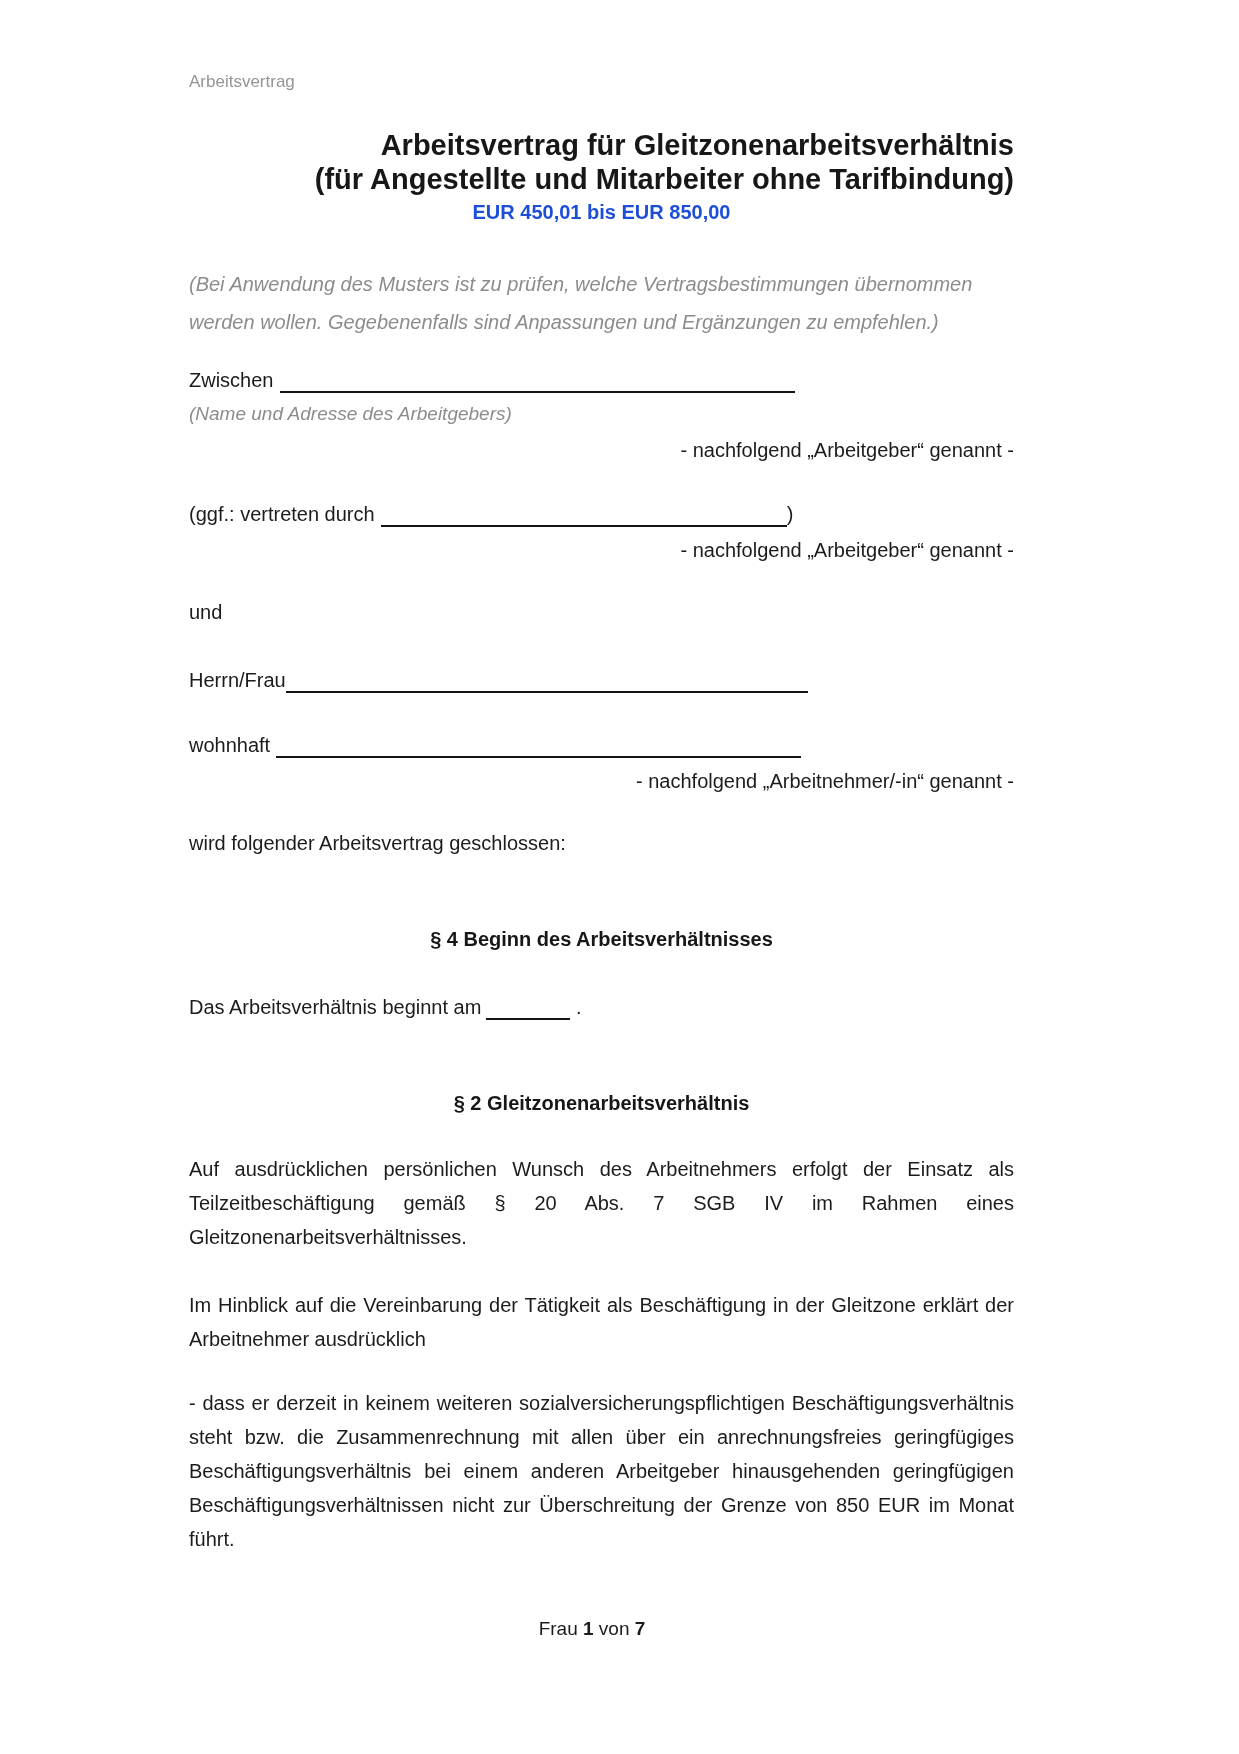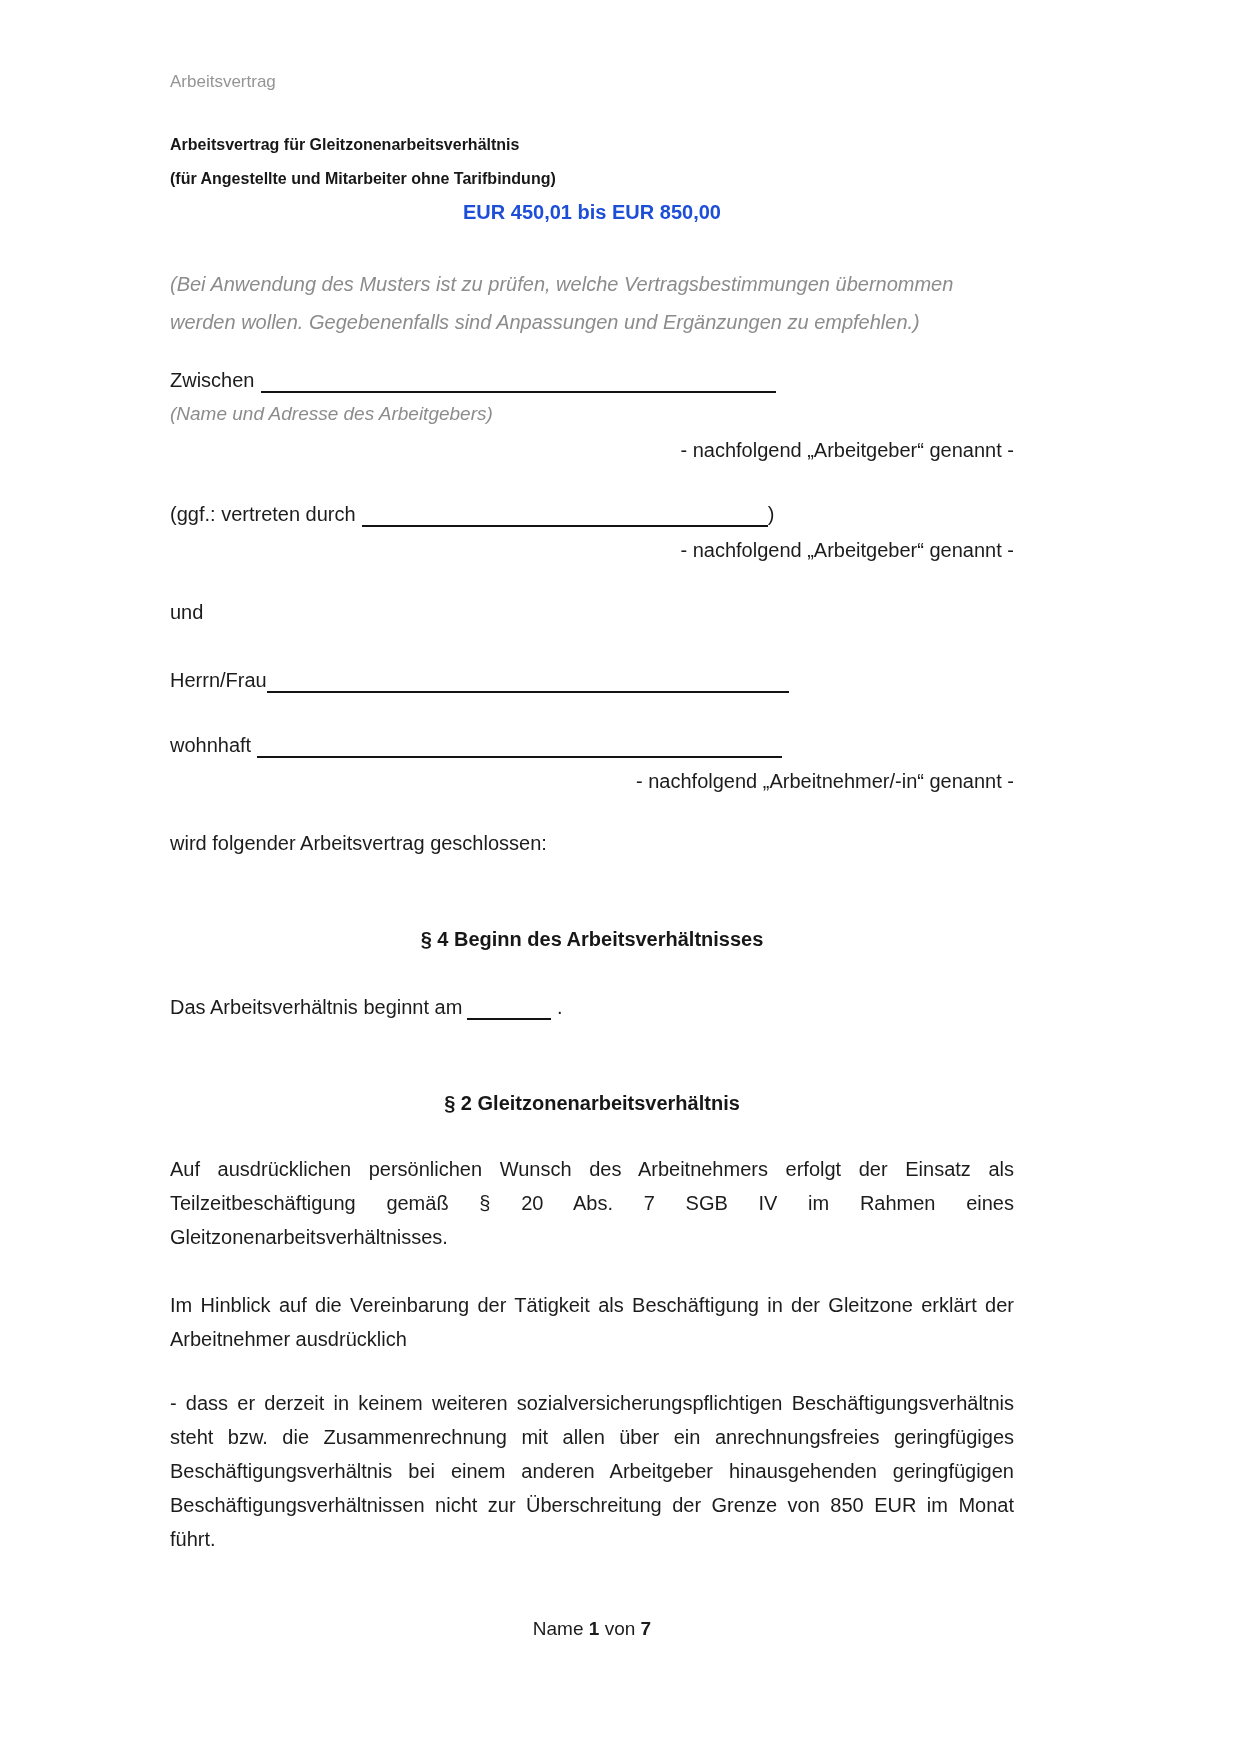--- a/index.html
+++ b/index.html
@@ -11,35 +11,36 @@
     position: relative;
     width: 1239px;
     height: 1754px;
     background: #ffffff;
     font-family: "Liberation Sans", sans-serif;
     font-size: 20px;
     line-height: 34px;
     color: #1c1c1c;
     overflow: hidden;
     box-sizing: border-box;
+    padding-left: 19px;
   }
   .content {
     position: relative;
     padding: 72px 225px 0 170px;
   }
   .header-label {
     color: #959595;
     font-size: 17px;
     line-height: 20px;
   }
   .title-block {
     margin-top: 36px;
-    text-align: left;
+    text-align: right;
     font-weight: bold;
-    font-size: 16px;
+    font-size: 29px;
     line-height: 34px;
     color: #171717;
   }
   .subtitle-range {
     text-align: center;
     font-weight: bold;
     font-size: 20px;
     line-height: 33px;
     color: #1d4ed8;
   }
@@ -143,18 +144,18 @@
     </div>
 
     <div class="section-heading heading-2">§ 2 Gleitzonenarbeitsverhältnis</div>
     <div class="para">Auf ausdrücklichen persönlichen Wunsch des Arbeitnehmers erfolgt der Einsatz als Teilzeitbeschäftigung gemäß § 20 Abs. 7 SGB IV im Rahmen eines Gleitzonenarbeitsverhältnisses.</div>
     <div class="para" style="margin-top:34px">Im Hinblick auf die Vereinbarung der Tätigkeit als Beschäftigung in der Gleitzone erklärt der Arbeitnehmer ausdrücklich</div>
     <div class="para" style="margin-top:30px">- dass er derzeit in keinem weiteren sozialversicherungspflichtigen Beschäftigungsverhältnis steht bzw. die Zusammenrechnung mit allen über ein anrechnungsfreies geringfügiges Beschäftigungsverhältnis bei einem anderen Arbeitgeber hinausgehenden geringfügigen Beschäftigungsverhältnissen nicht zur Überschreitung der Grenze von 850 EUR im Monat führt.</div>
 
   </div>
 
   <div class="footer">
-    <span>Name</span>
+    <span>Frau</span>
     <span class="num">1</span>
     <span>von</span>
     <span class="num">7</span>
   </div>
 </div>
 
 </body></html>

